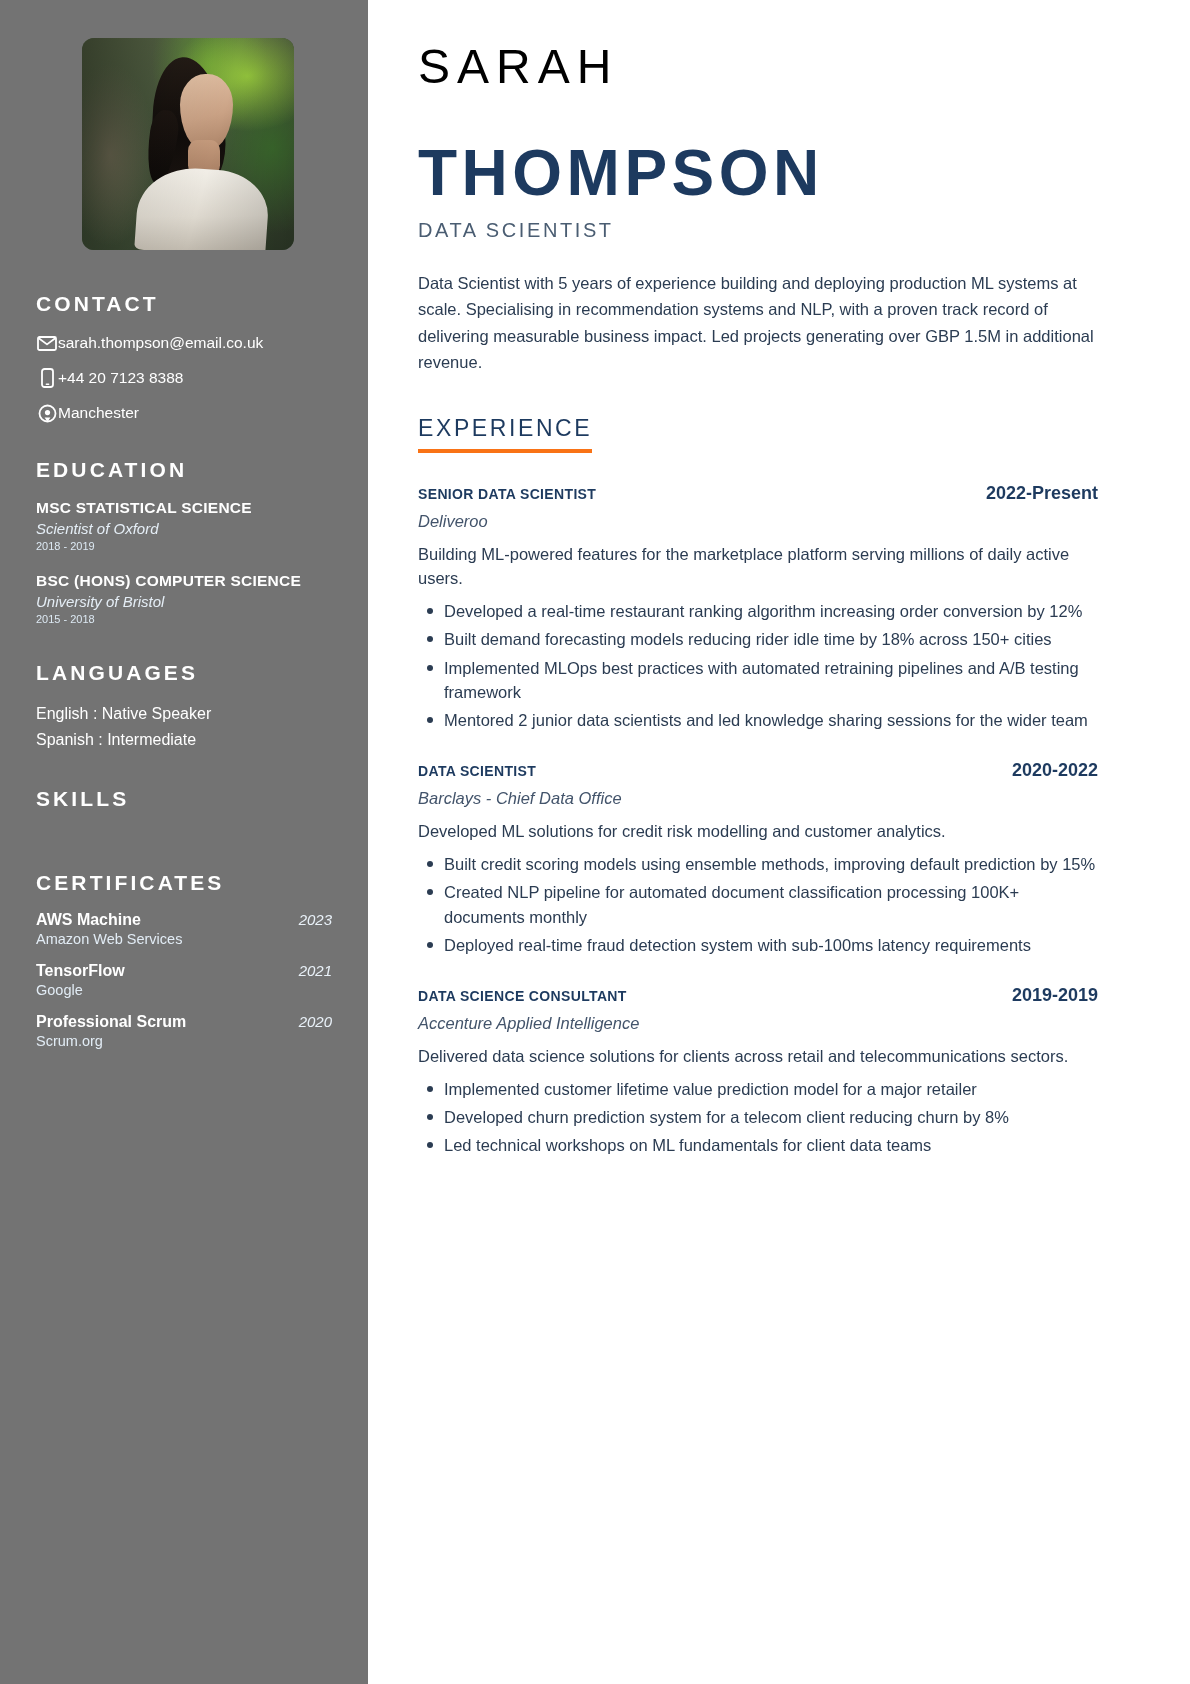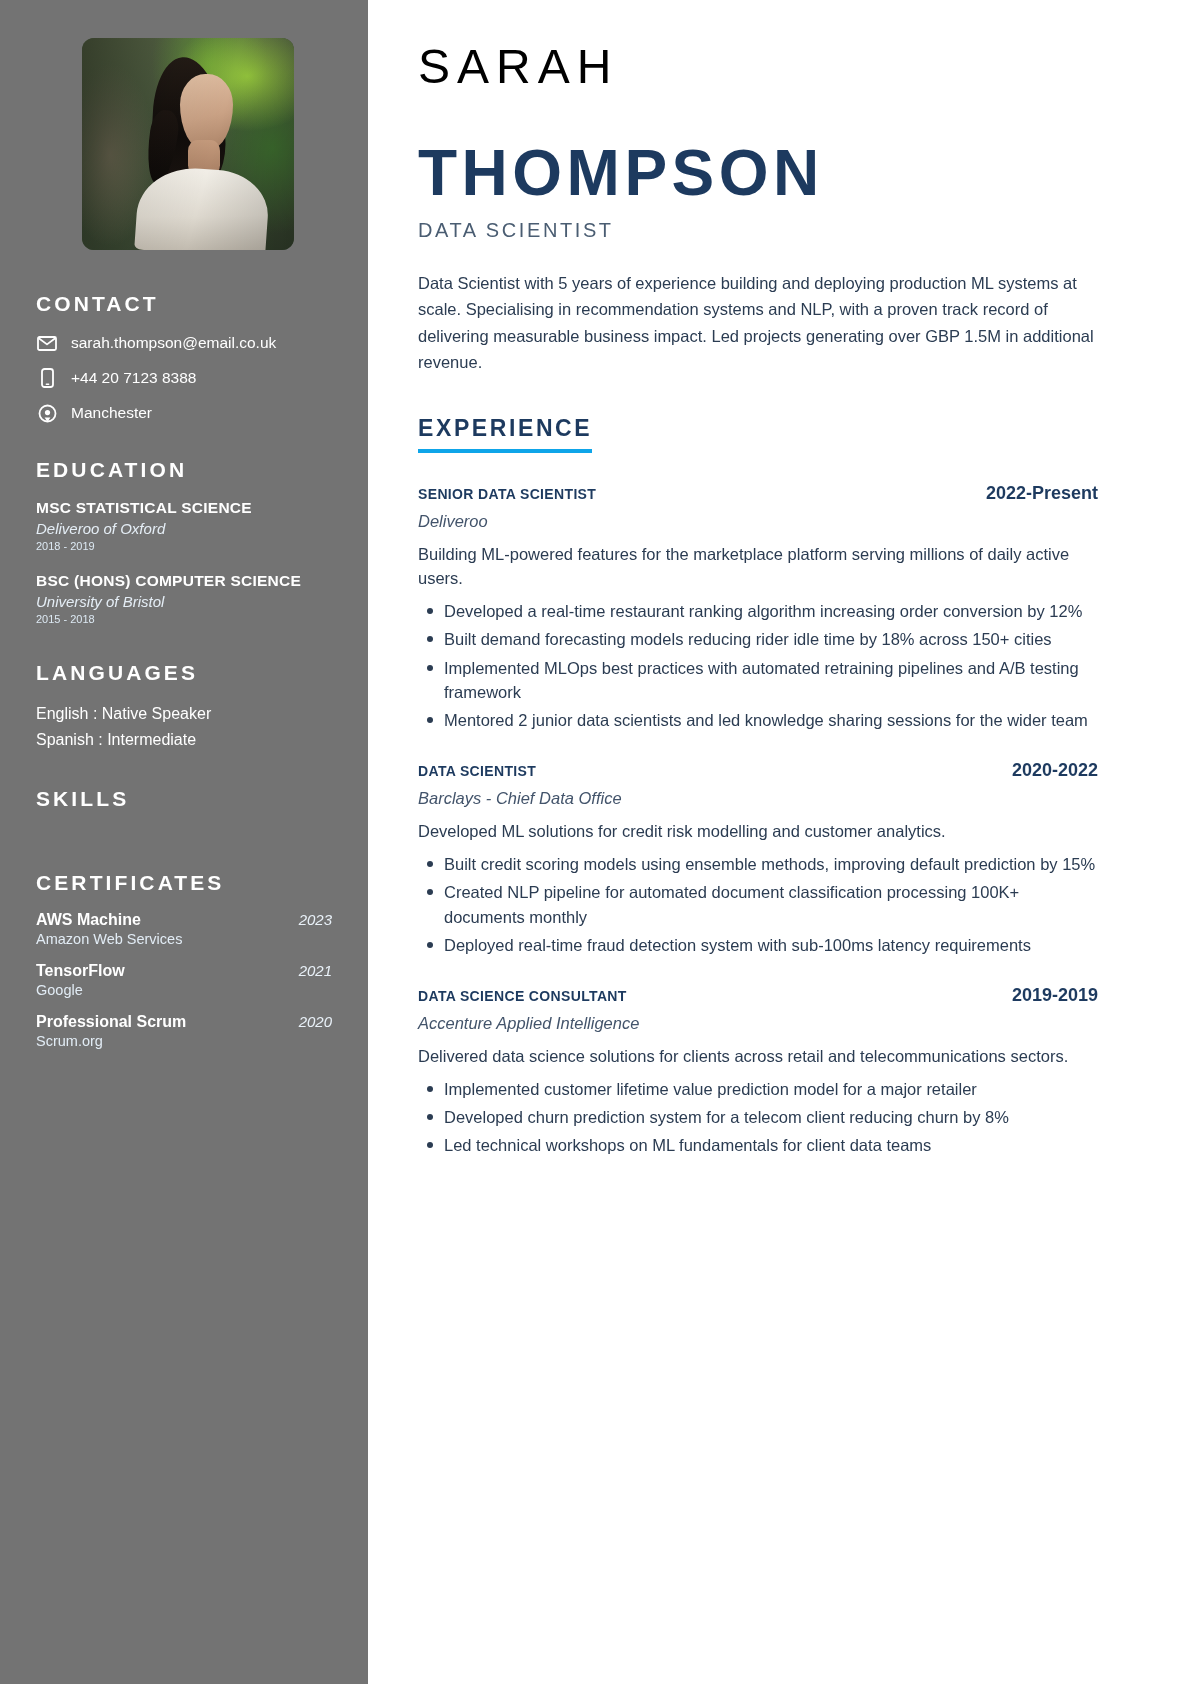--- a/index.html
+++ b/index.html
@@ -112,21 +112,21 @@
     letter-spacing: 3.1px;
     color: #ffffff;
     margin-top: 34px;
     margin-bottom: 16px;
   }
   .side-heading.first { margin-top: 42px; }
 
   .contact-row {
     display: flex;
     align-items: center;
-    gap: 13px;
+    gap: 0;
     margin-bottom: 13px;
     font-size: 15.5px;
     color: #ffffff;
   }
   .contact-icon {
     width: 22px;
     min-width: 22px;
     height: 22px;
     display: flex;
     align-items: center;
@@ -215,26 +215,26 @@
   .summary {
     margin-top: 28px;
     font-size: 16.5px;
     line-height: 1.58;
     color: #2b3c52;
   }
 
   .section-title {
     display: inline-block;
     font-size: 23px;
-    font-weight: bold;
+    font-weight: normal;
     letter-spacing: 2.6px;
     color: #1d3a5f;
     margin-top: 40px;
     padding-bottom: 7px;
-    border-bottom: 4px solid #0ea5e9;
+    border-bottom: 4px solid #f97316;
   }
 
   .job { margin-top: 28px; }
   .job:first-of-type { margin-top: 30px; }
 
   .job-head {
     display: flex;
     justify-content: space-between;
     align-items: baseline;
   }
@@ -334,21 +334,21 @@
           <path d="M6.6 13.6 L9.5 18 L12.4 13.6 Z" fill="#ffffff"></path>
         </svg>
       </span>
       <span>Manchester</span>
     </div>
 
     <div class="side-heading">EDUCATION</div>
 
     <div class="edu-item">
       <div class="edu-degree">MSC STATISTICAL SCIENCE</div>
-      <div class="edu-school">Deliveroo of Oxford</div>
+      <div class="edu-school">Scientist of Oxford</div>
       <div class="edu-years">2018 - 2019</div>
     </div>
 
     <div class="edu-item">
       <div class="edu-degree">BSC (HONS) COMPUTER SCIENCE</div>
       <div class="edu-school">University of Bristol</div>
       <div class="edu-years">2015 - 2018</div>
     </div>
 
     <div class="side-heading">LANGUAGES</div>

